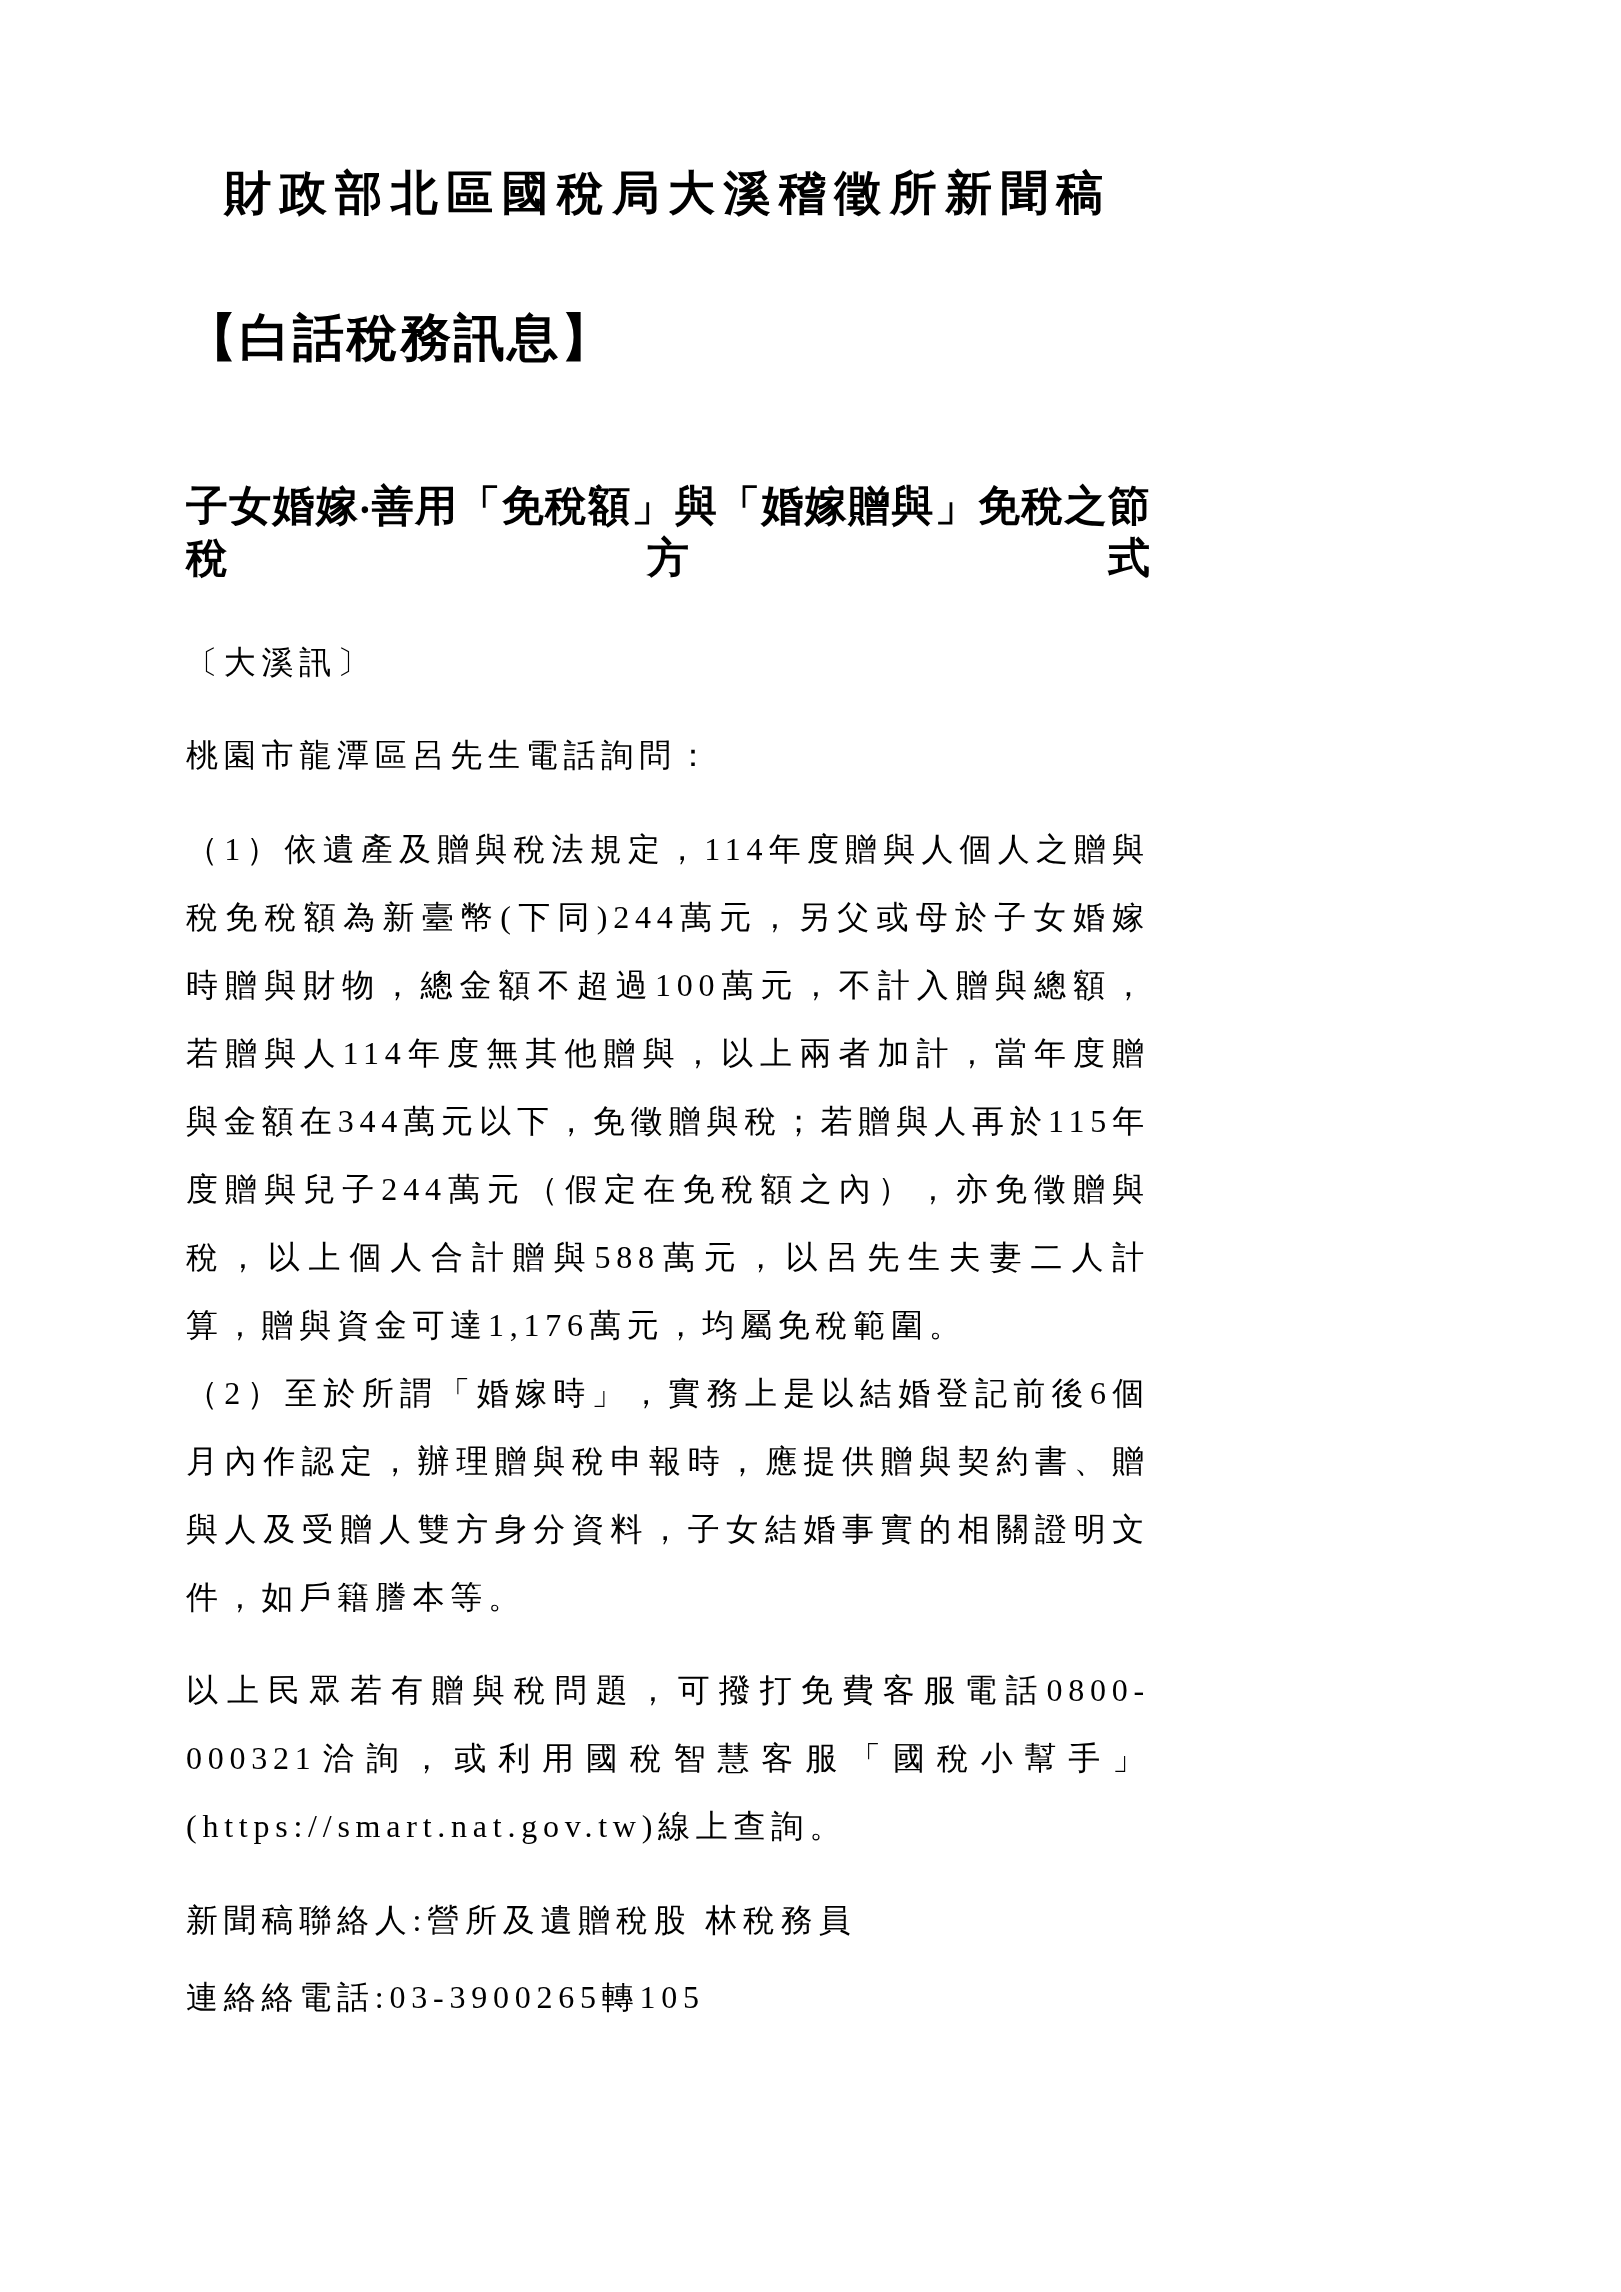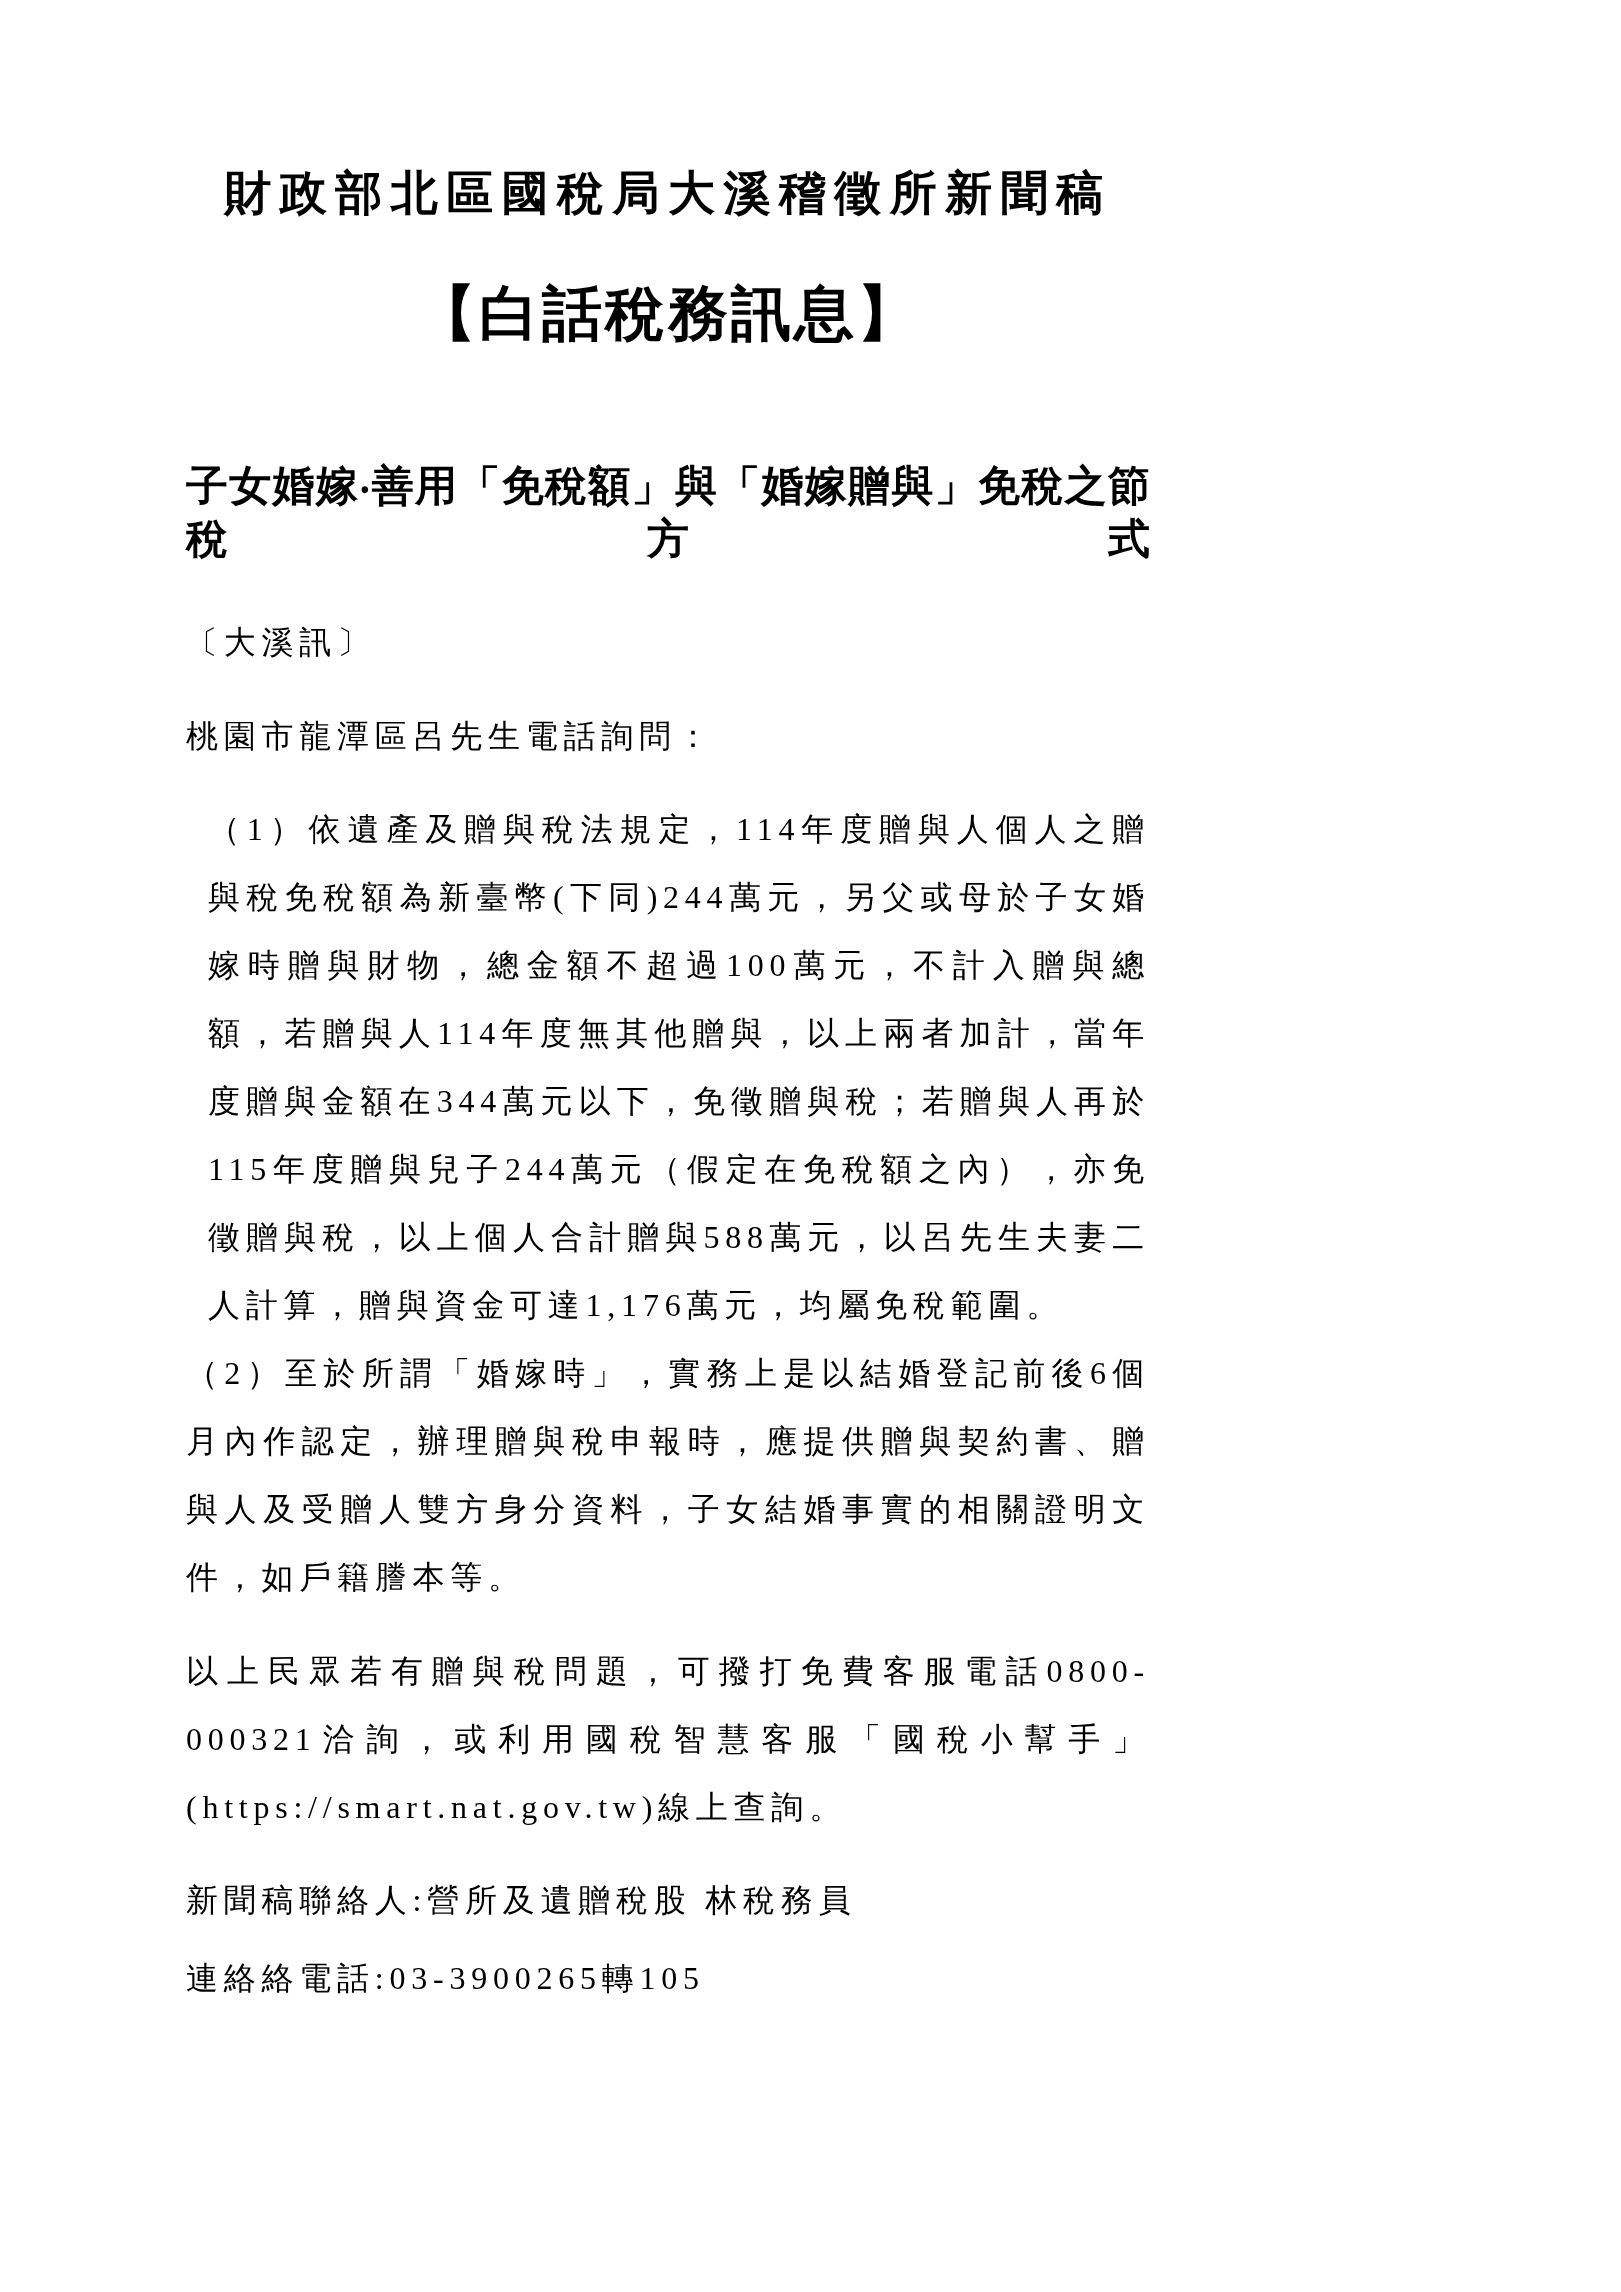--- a/index.html
+++ b/index.html
@@ -21,25 +21,24 @@
   .doc-title {
     margin: 0;
     font-size: 47px;
     font-weight: bold;
     line-height: 1.2;
     text-align: center;
     letter-spacing: 0.18em;
     white-space: nowrap;
   }
   .doc-subtitle {
-    margin: 57px 0 0 0;
-    font-size: 60px;
+    margin: 87px 0 0 0;
+    font-size: 51px;
     font-weight: bold;
     line-height: 1.2;
-    text-align: center;
     letter-spacing: 0.05em;
     white-space: nowrap;
   }
   .section-heading {
     margin: 110px 0 0 0;
     font-size: 42px;
     font-weight: bold;
     line-height: 1.25;
     text-align: justify;
     text-align-last: justify;
@@ -50,21 +49,20 @@
     font-size: 32px;
     line-height: 68px;
     letter-spacing: 0.18em;
     text-align: justify;
   }
   .doc-body p {
     margin: 0 0 25.5px 0;
   }
   .doc-body p.tight {
     margin-bottom: 0;
-    margin-left: 22px;
   }
   .doc-body p.contact-line {
     margin-bottom: 9.8px;
     text-align: left;
   }
 </style>
 </head>
 <body>
 
 <div class="page">

